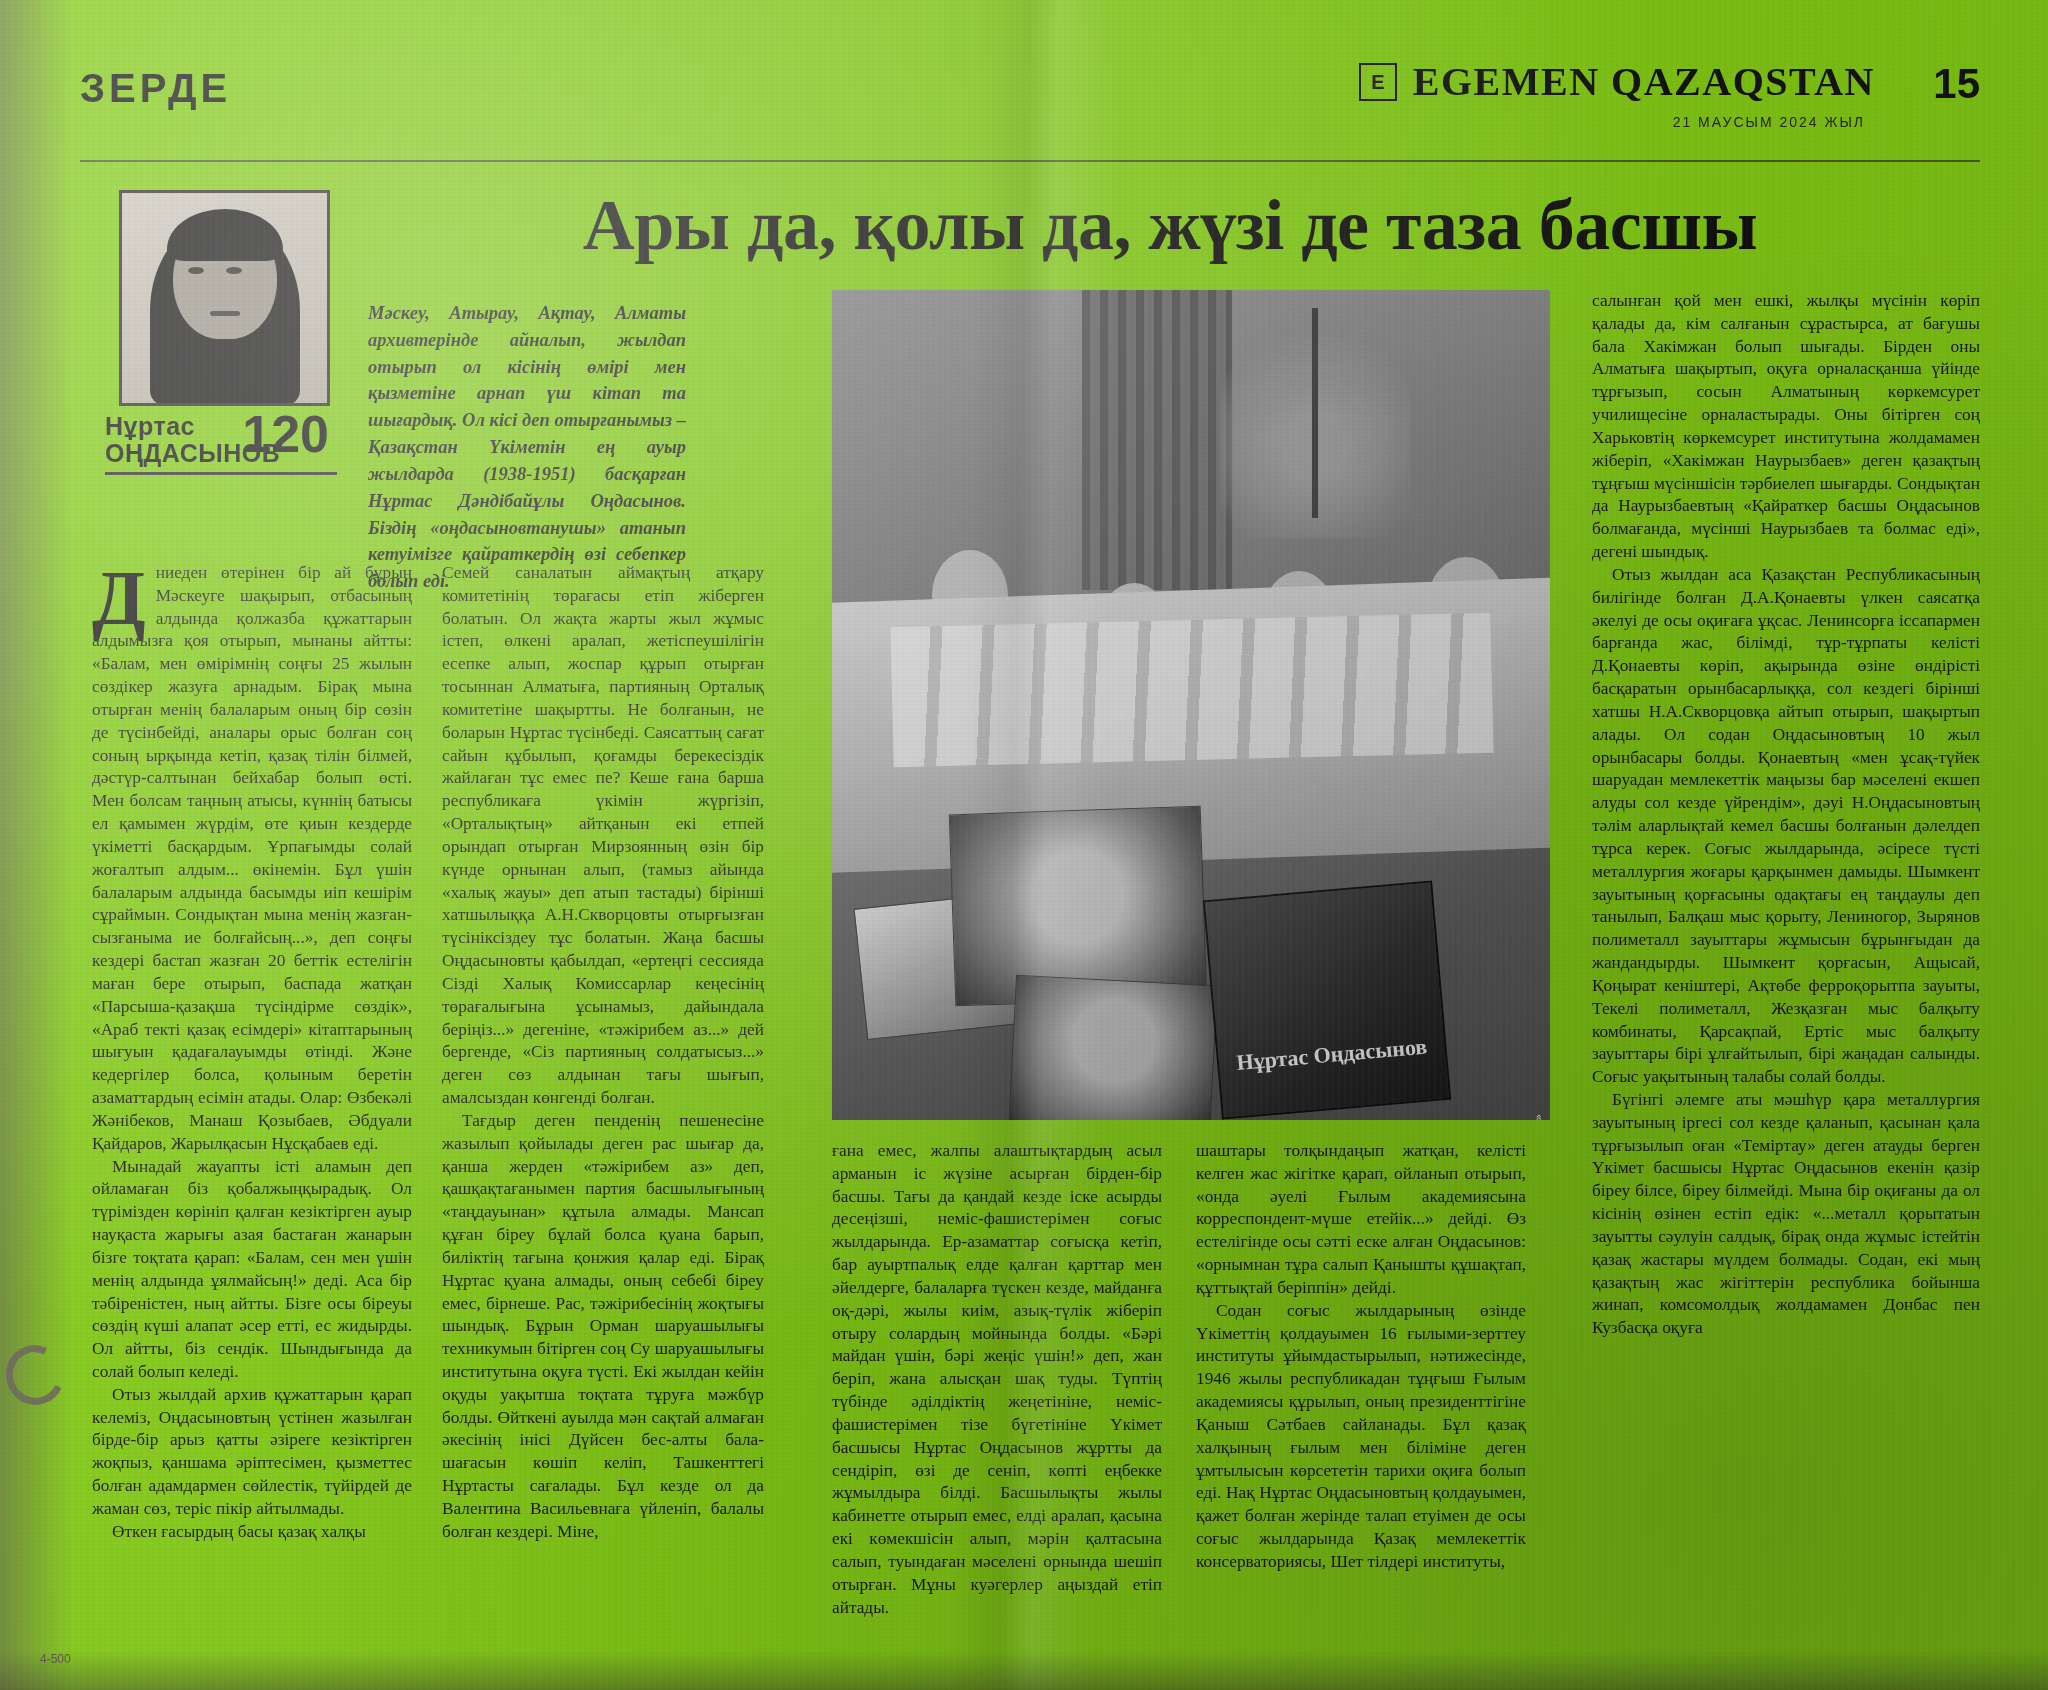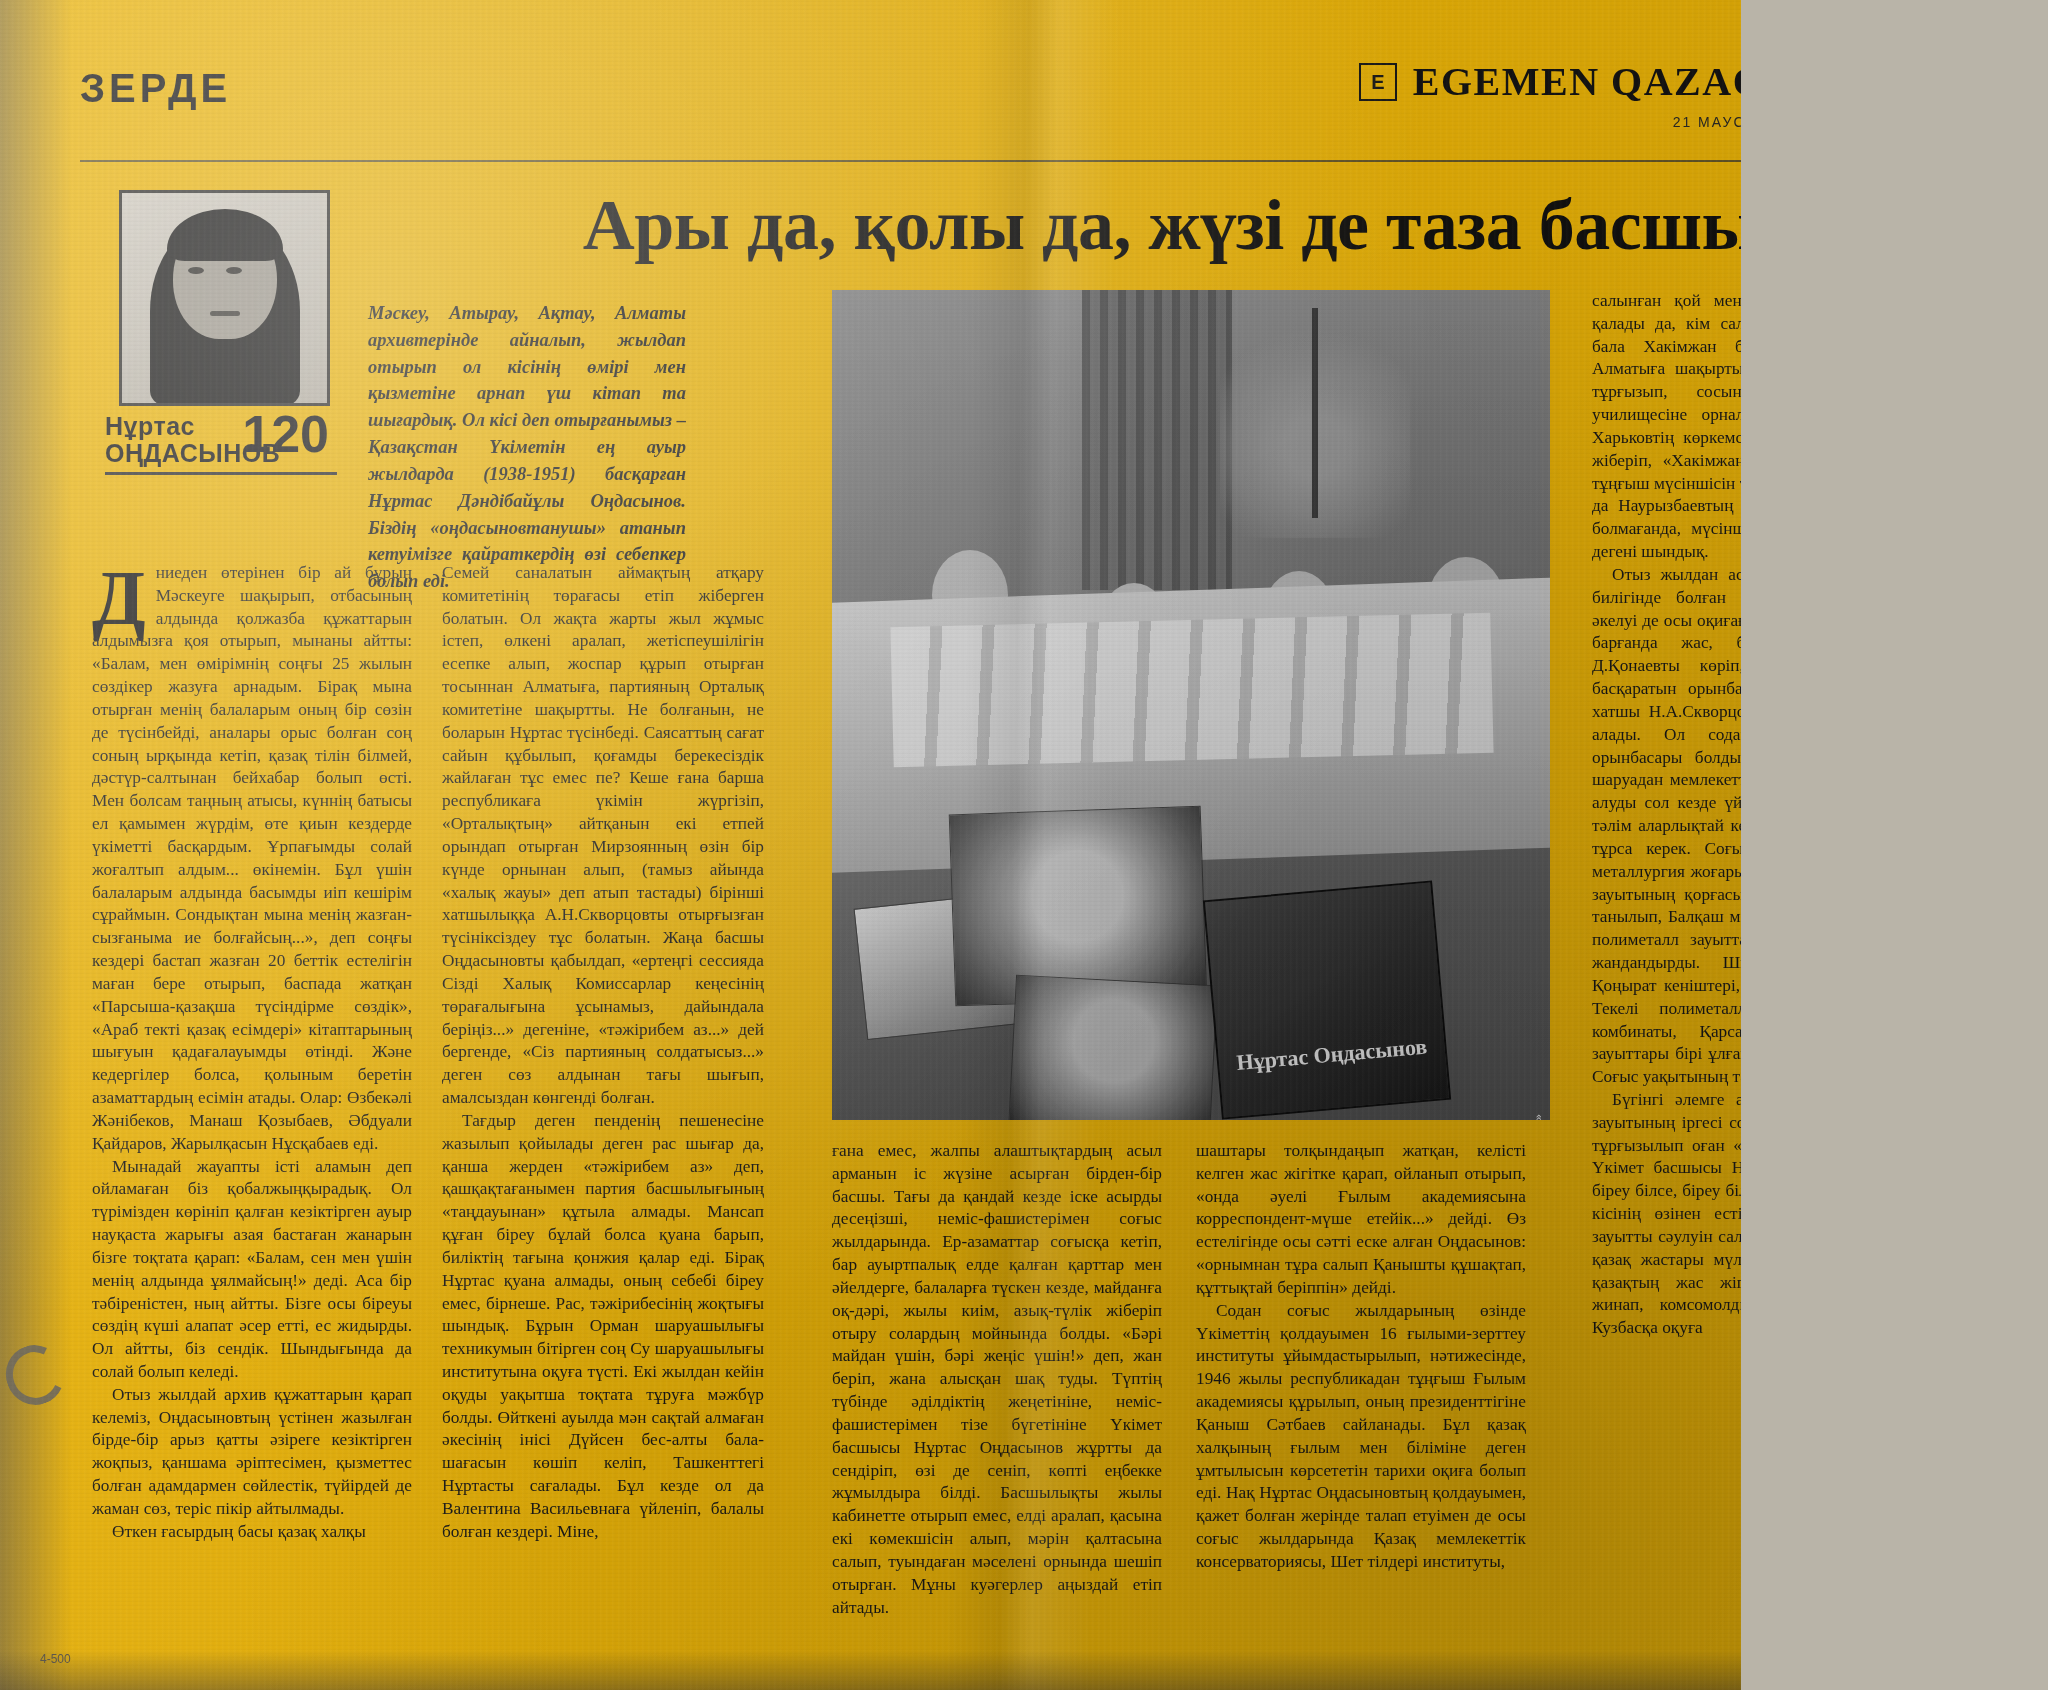--- a/index.html
+++ b/index.html
@@ -2,23 +2,23 @@
 <html><head>
 <meta charset="utf-8">
 <style>
   html, body {
     margin: 0;
     padding: 0;
     background: #b9b4a8;
   }
   .page {
     position: relative;
-    width: 1741px;
+    width: 2048px;
     height: 1690px;
-    background: #eab308;
+    background: #84cc16;
     overflow: hidden;
     font-family: "Liberation Serif", serif;
     color: #1b1a18;
   }
   
   .page::before {
     content: "";
     position: absolute;
     inset: 0;
     background:

